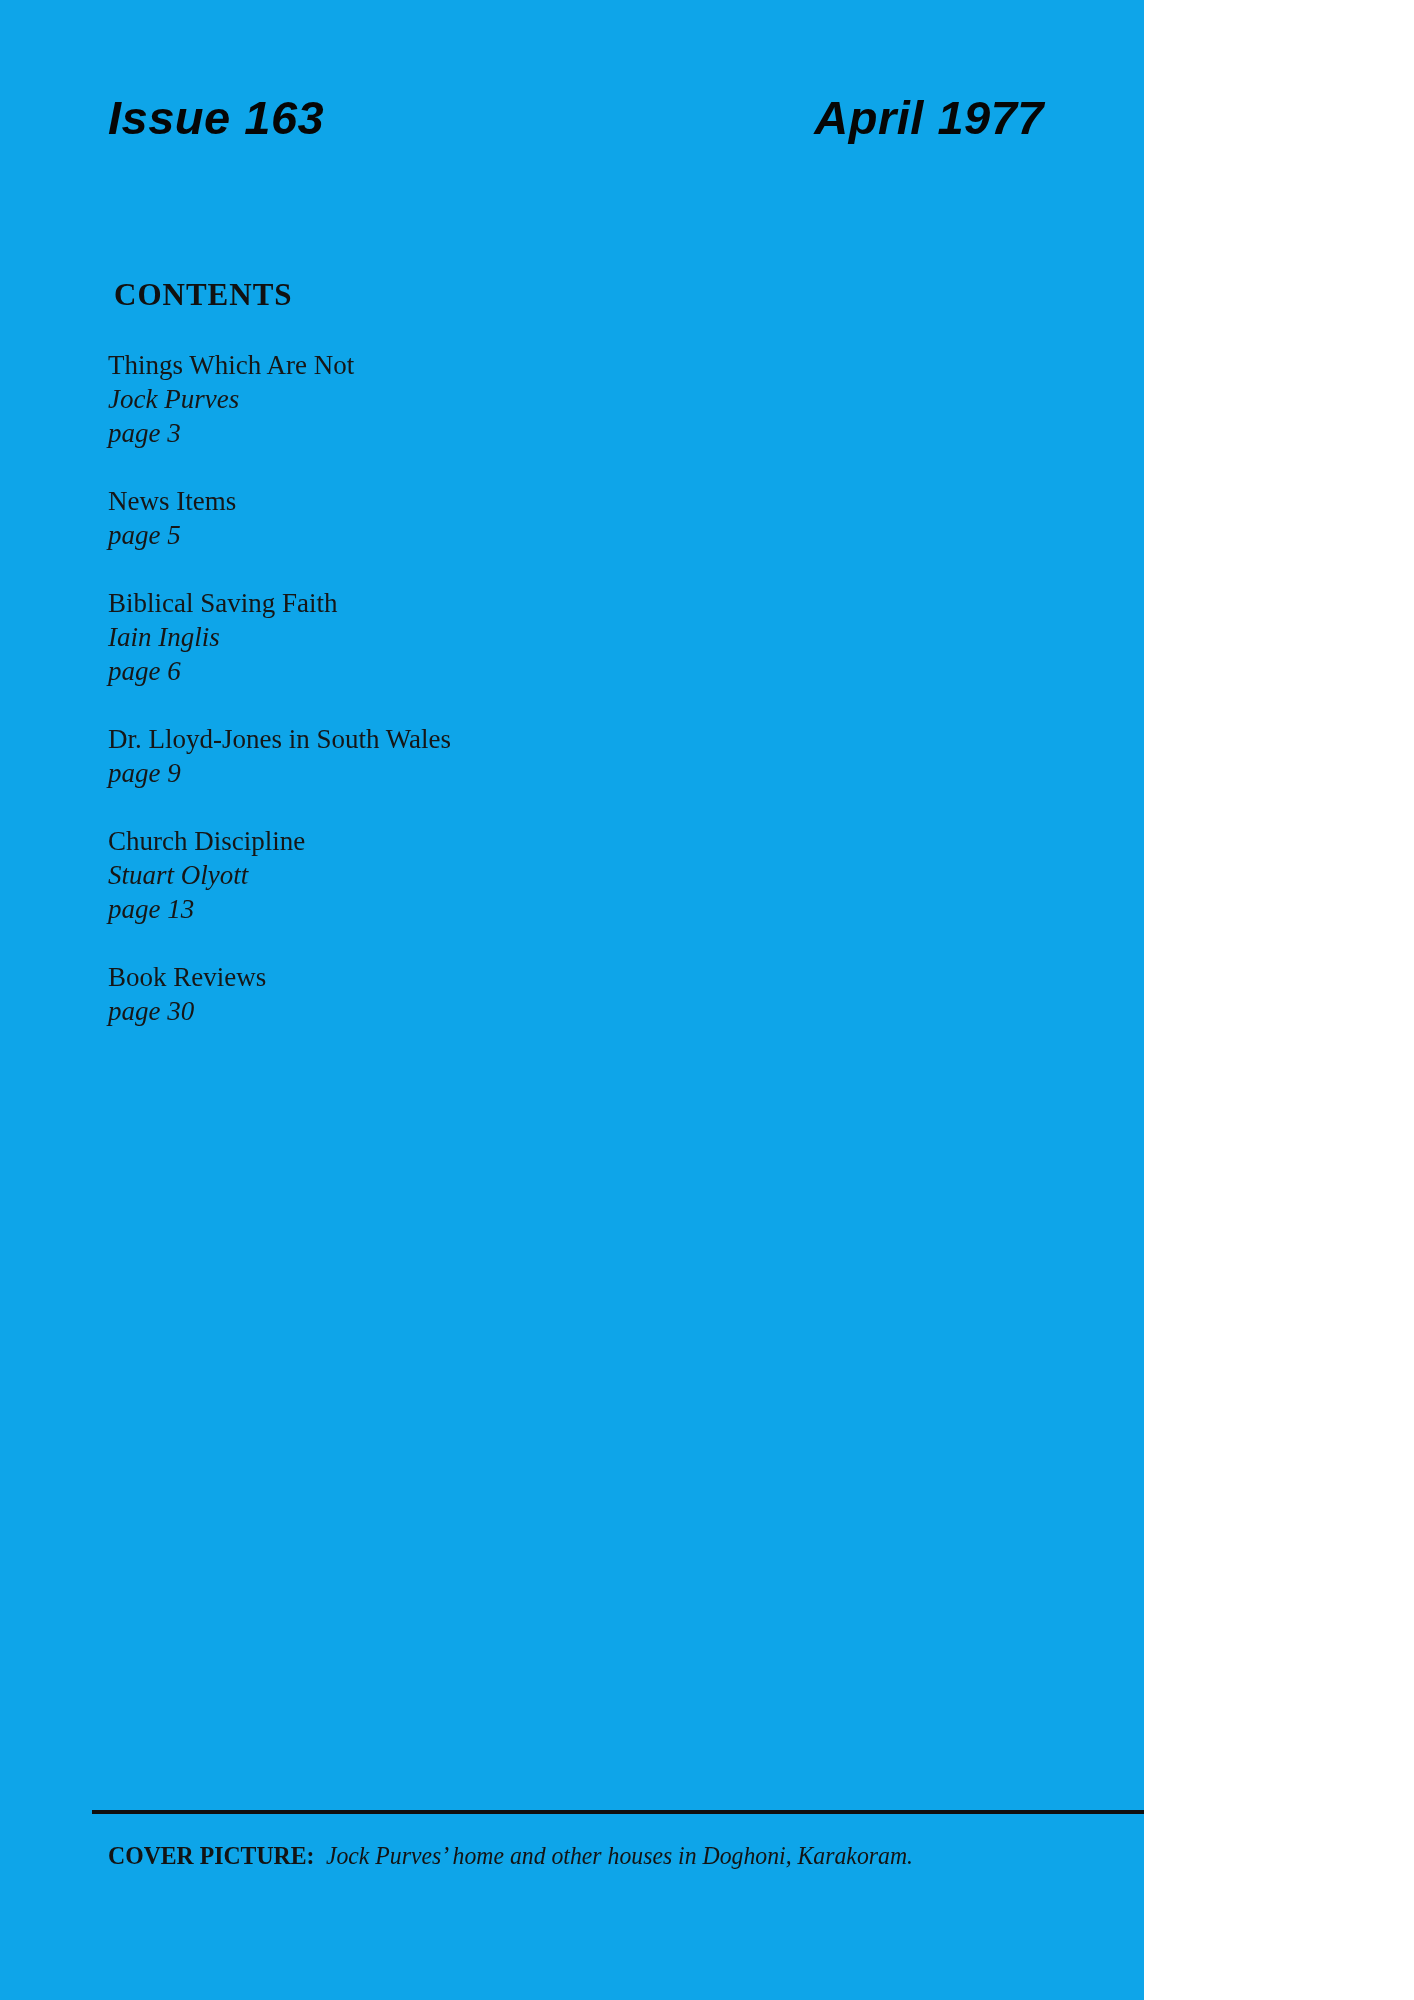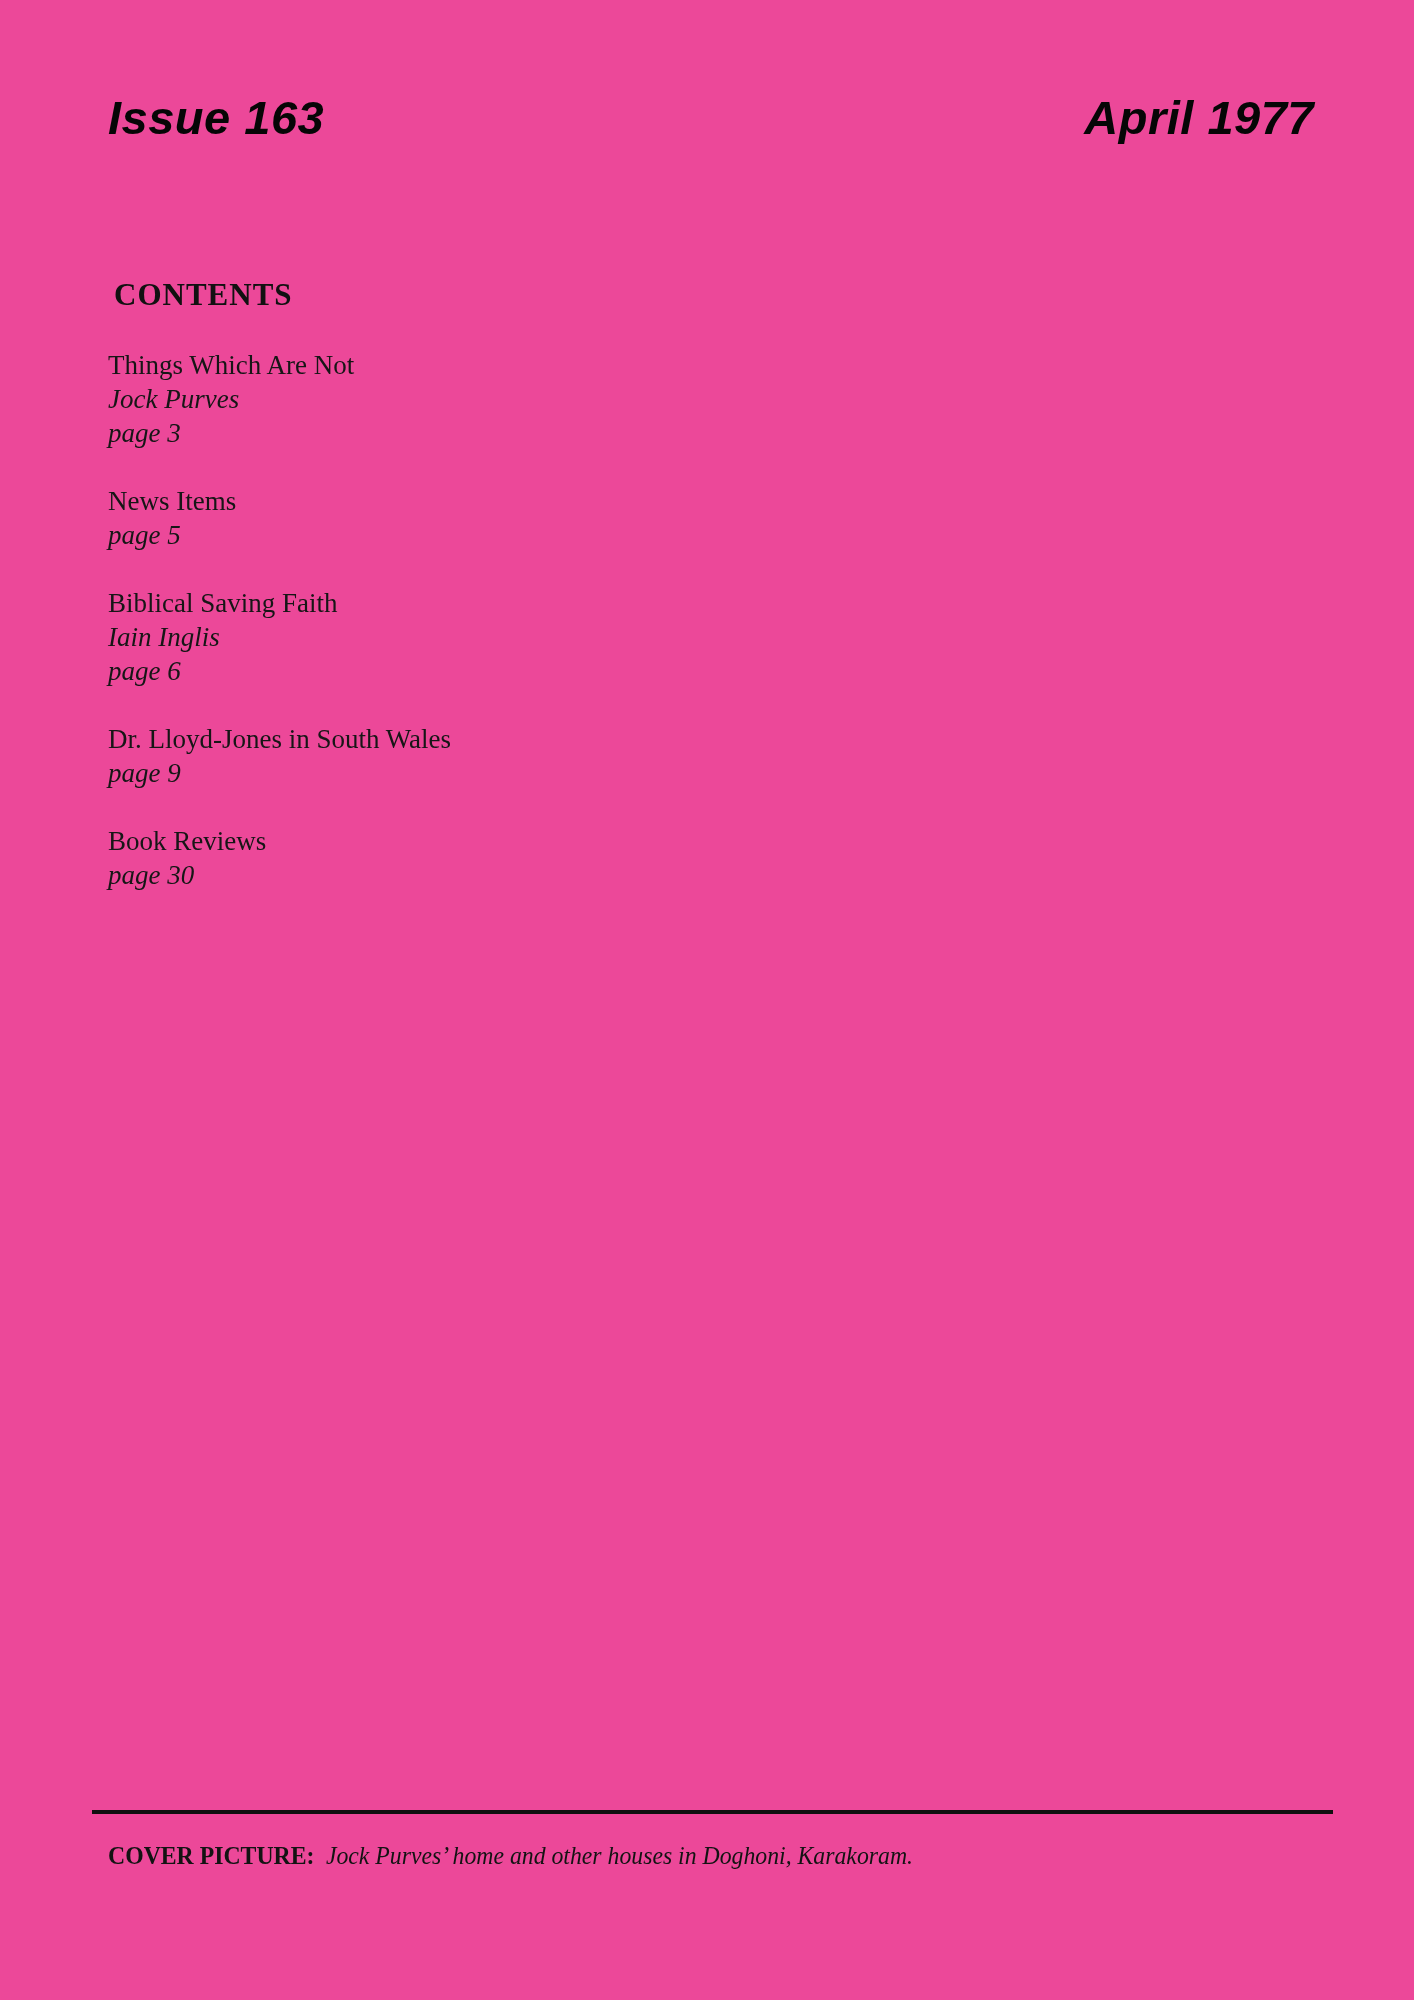--- a/index.html
+++ b/index.html
@@ -2,23 +2,23 @@
 <html><head>
 <meta charset="utf-8">
 <style>
   html, body {
     margin: 0;
     padding: 0;
     background: #ffffff;
   }
   .page {
     position: relative;
-    width: 1414px;
+    width: 1144px;
     height: 2000px;
-    background: #ec4899;
+    background: #0ea5e9;
     overflow: hidden;
     font-family: "Liberation Serif", serif;
     color: #161616;
   }
   
   .header {
     position: absolute;
     left: 108px;
     right: 100px;
     top: 94px;
@@ -112,20 +112,25 @@
     <div class="entry">
       <div class="entry-title">Biblical Saving Faith</div>
       <div class="entry-author">Iain Inglis</div>
       <div class="entry-page">page 6</div>
     </div>
     <div class="entry">
       <div class="entry-title">Dr. Lloyd-Jones in South Wales</div>
       <div class="entry-page">page 9</div>
     </div>
     <div class="entry">
+      <div class="entry-title">Church Discipline</div>
+      <div class="entry-author">Stuart Olyott</div>
+      <div class="entry-page">page 13</div>
+    </div>
+    <div class="entry">
       <div class="entry-title">Book Reviews</div>
 
       <div class="entry-page">page 30</div>
     </div>
   </div>
 
   <div class="rule"></div>
 
   <p class="caption">
     <span class="cap-label">COVER PICTURE:</span><span class="cap-text">Jock Purves’ home and other houses in Doghoni, Karakoram.</span>

